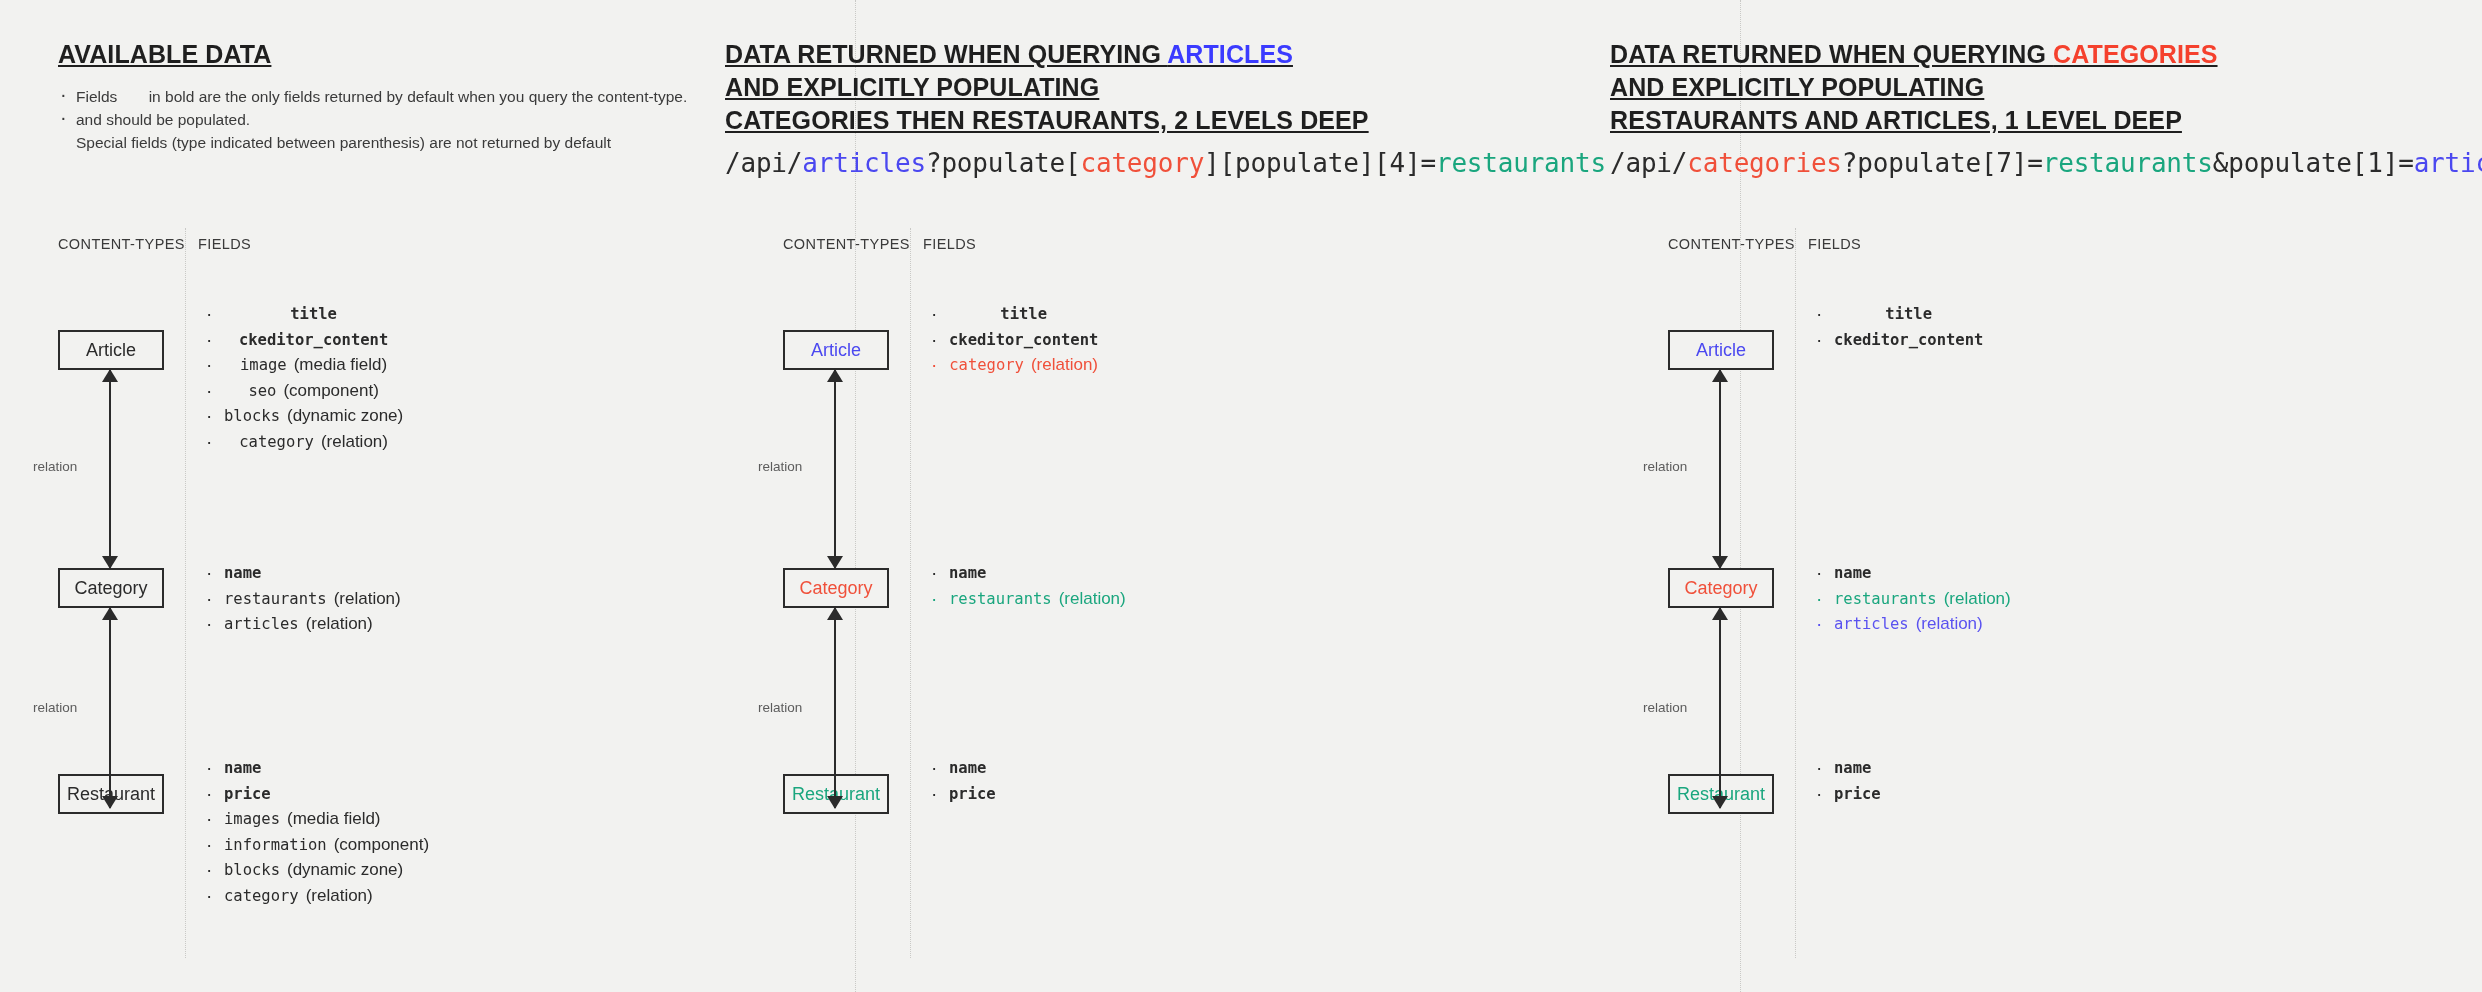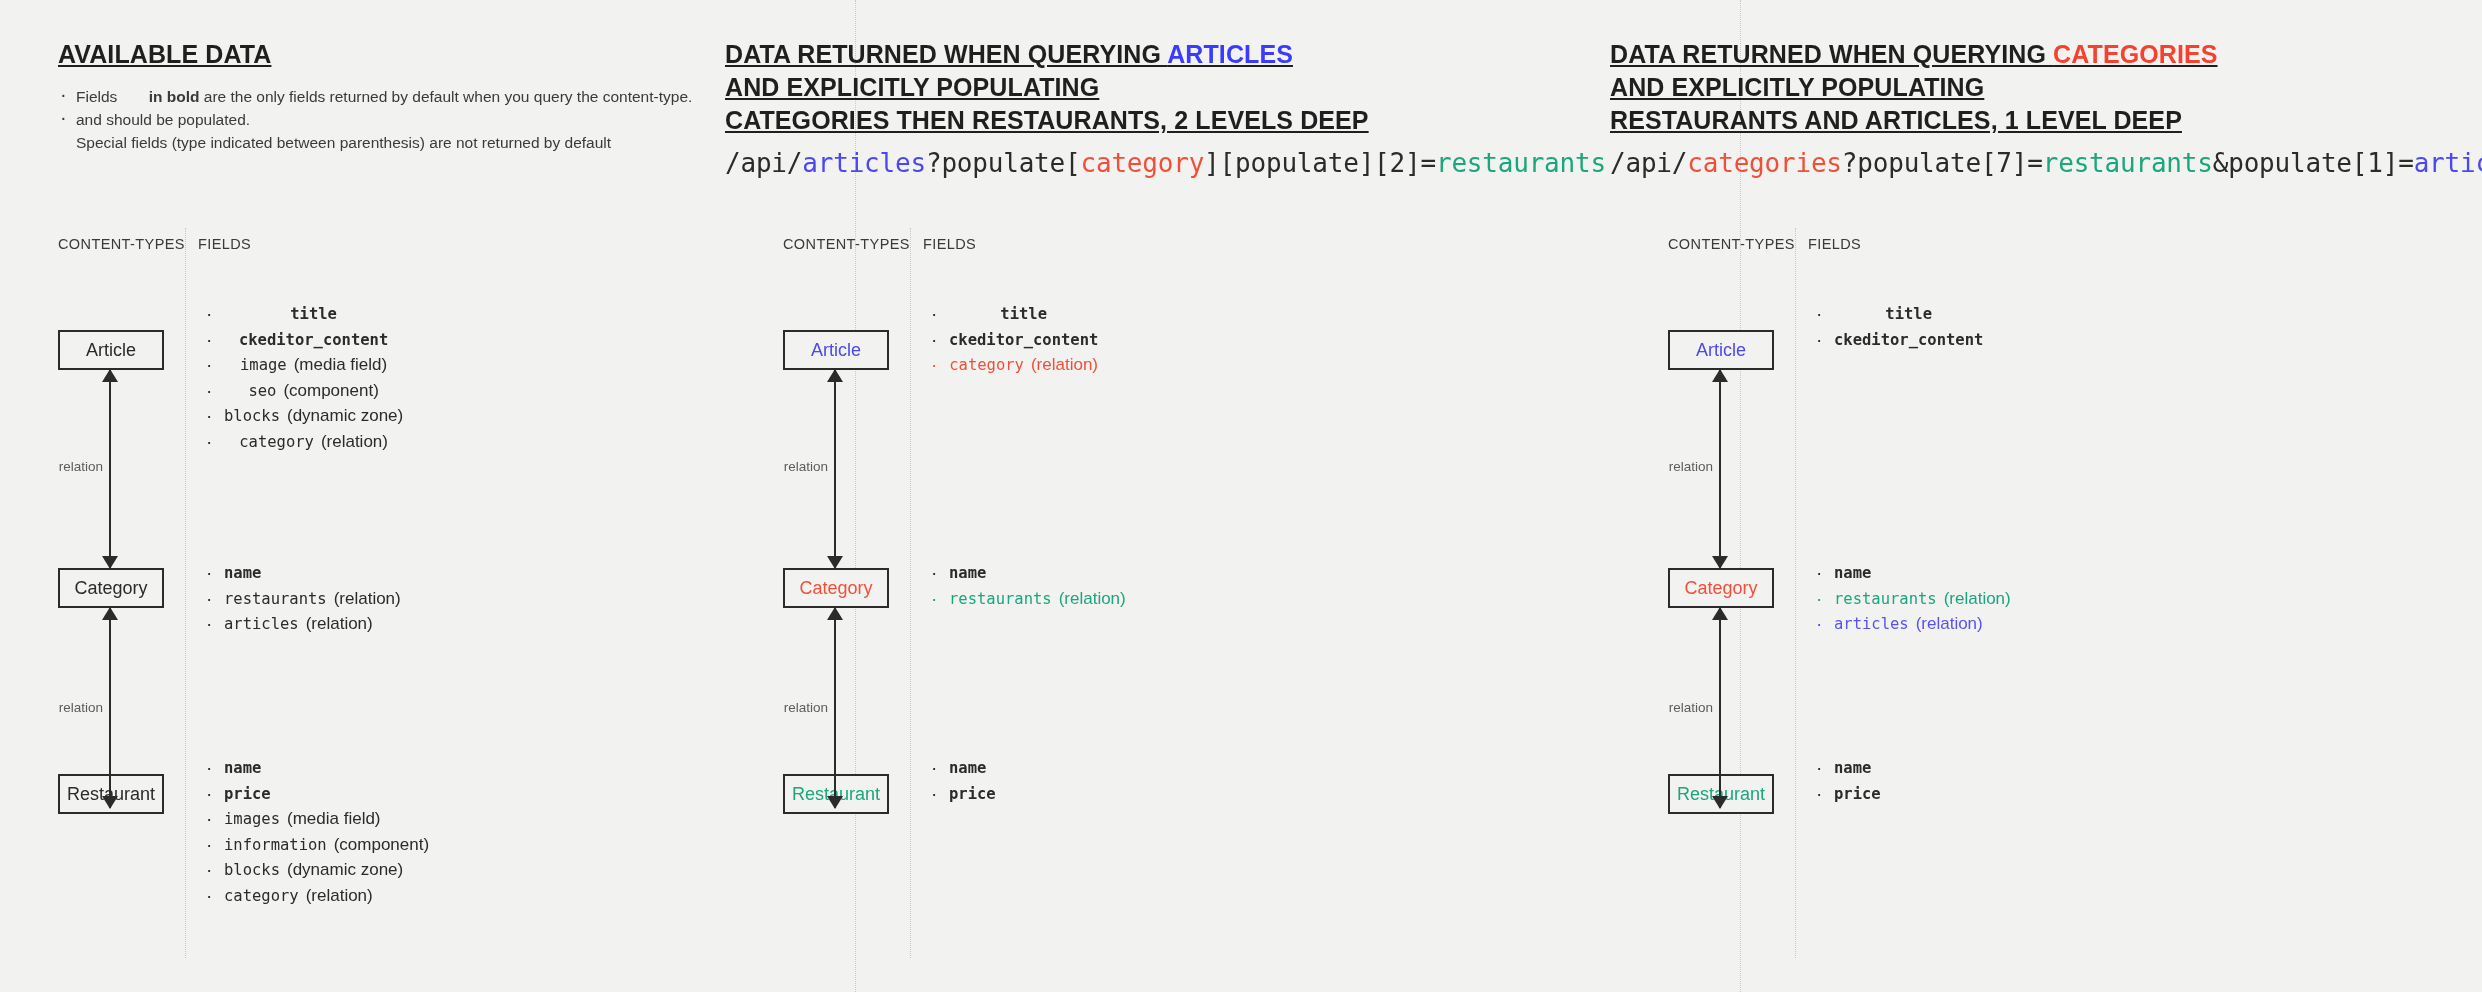--- a/index.html
+++ b/index.html
@@ -69,21 +69,21 @@
     white-space: nowrap;
   }
   .notes li::before {
     content: "\00B7";
     position: absolute;
     left: 6px;
     top: -2px;
     font-size: 20px;
     color: #3a3a3a;
   }
-  .notes b { font-weight: bold; padding-left: 27px; }
+  .notes b { font-weight: normal; padding-left: 27px; }
 
   .api-path {
     position: absolute;
     left: 0;
     top: 148px;
     font-family: "DejaVu Sans Mono", "Liberation Mono", monospace;
     font-size: 26px;
     letter-spacing: -0.2px;
     white-space: nowrap;
     color: #2b2b2b;
@@ -166,21 +166,21 @@
     bottom: -1px;
     border-top: 13px solid #2b2b2b;
   }
   .connector.c-1 { top: 370px; height: 198px; }
   .connector.c-2 { top: 608px; height: 200px; }
 
   .relation-label {
     position: absolute;
     font-size: 13.5px;
     color: #5c5c5c;
-    text-align: right;
+    text-align: left;
     width: 70px;
     left: 33px;
     white-space: nowrap;
   }
   .relation-label.r-1 { top: 459px; }
   .relation-label.r-2 { top: 700px; }
 
   
   .field-list {
     position: absolute;
@@ -284,21 +284,21 @@
       <li class="bold c-default"><span class="fname">name</span></li>
       <li class="bold c-default"><span class="fname">price</span></li>
       <li class="c-default"><span class="fname">images</span><span class="ftype">(media field)</span></li>
       <li class="c-default"><span class="fname">information</span><span class="ftype">(component)</span></li>
       <li class="c-default"><span class="fname">blocks</span><span class="ftype">(dynamic zone)</span></li>
       <li class="c-default"><span class="fname">category</span><span class="ftype">(relation)</span></li>
     </ul>
   </div>
 <div class="panel" id="panel-2">
     <div class="heading" style="left: 0px; top: 38px;">DATA RETURNED WHEN QUERYING <span class="accent-blue">ARTICLES</span><br>AND EXPLICITLY POPULATING<br>CATEGORIES THEN RESTAURANTS, 2 LEVELS DEEP</div>
-    <div class="api-path" style="left: 0px;"><span>/api/</span><span class="tok-blue">articles</span><span>?populate[</span><span class="tok-red">category</span><span>][populate][2]=</span><span class="tok-teal">restaurants</span></div>
+    <div class="api-path" style="left: 0px;"><span>/api/</span><span class="tok-blue">articles</span><span>?populate[</span><span class="tok-red">category</span><span>][populate][4]=</span><span class="tok-teal">restaurants</span></div>
     <div class="col-label types">CONTENT-TYPES</div>
     <div class="col-label fields">FIELDS</div>
     <div class="inner-divider"></div>
     <div class="entity-box b-article t-blue">
       <span>Article</span>
     </div>
     <div class="entity-box b-category t-red">
       <span>Category</span>
     </div>
     <div class="entity-box b-restaurant t-teal">

